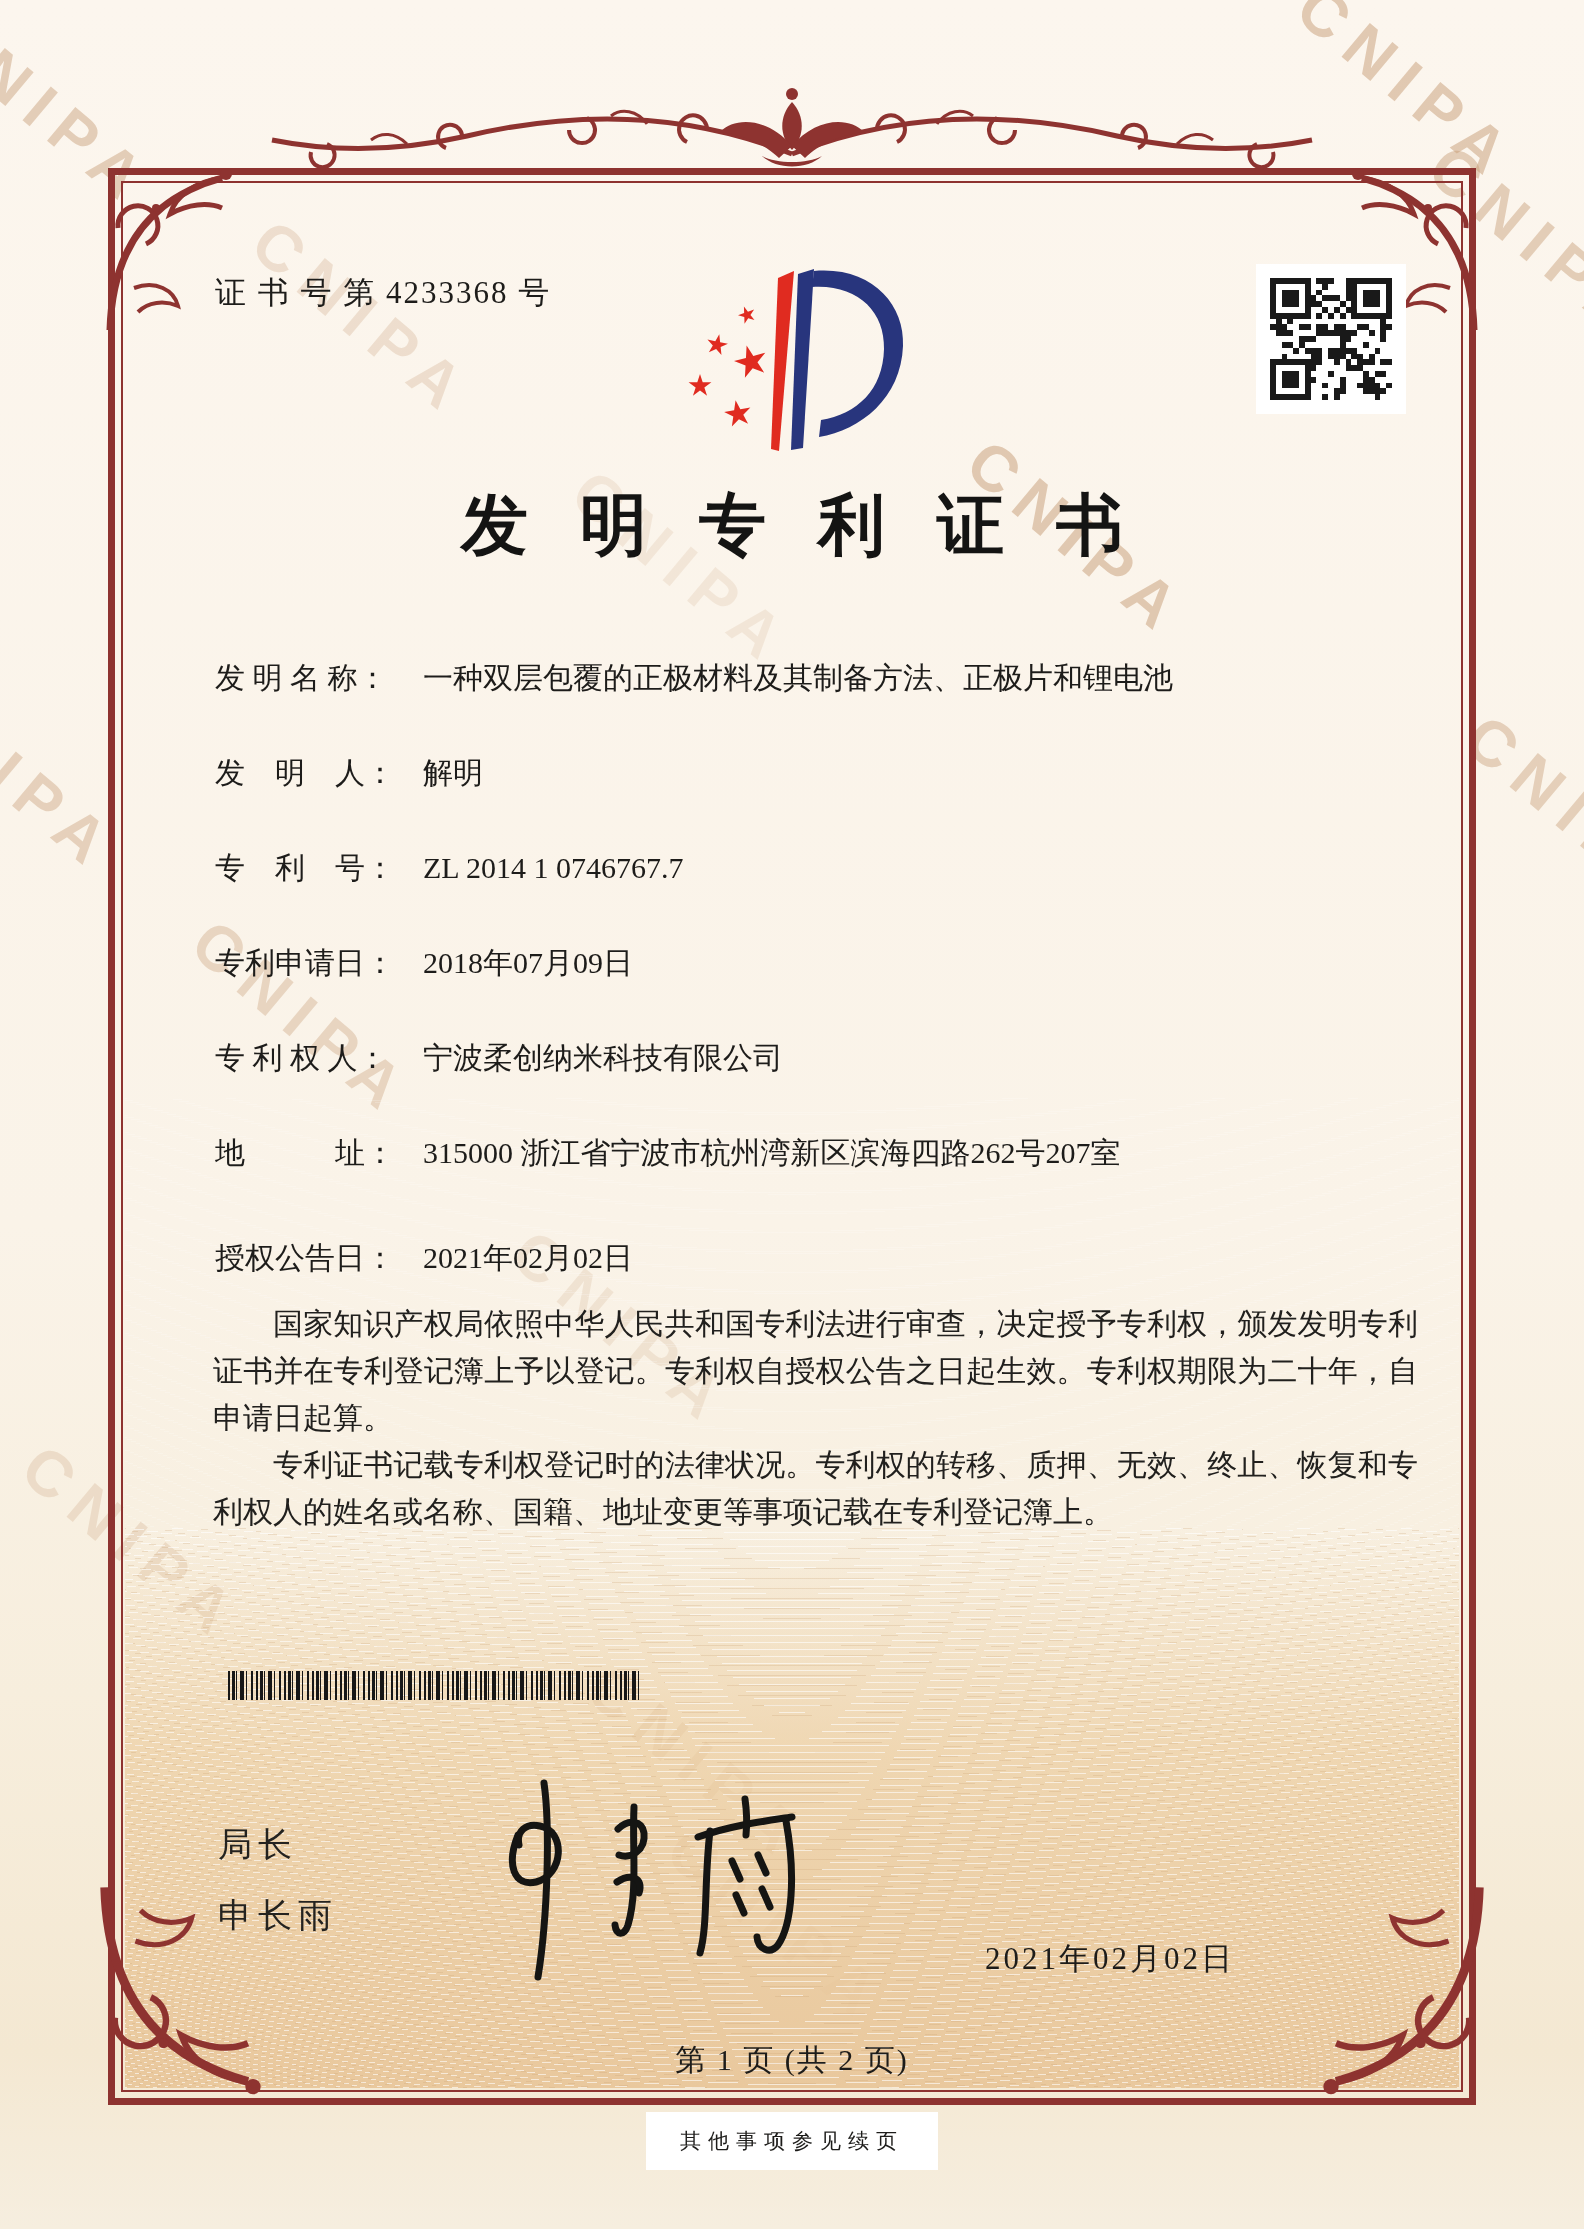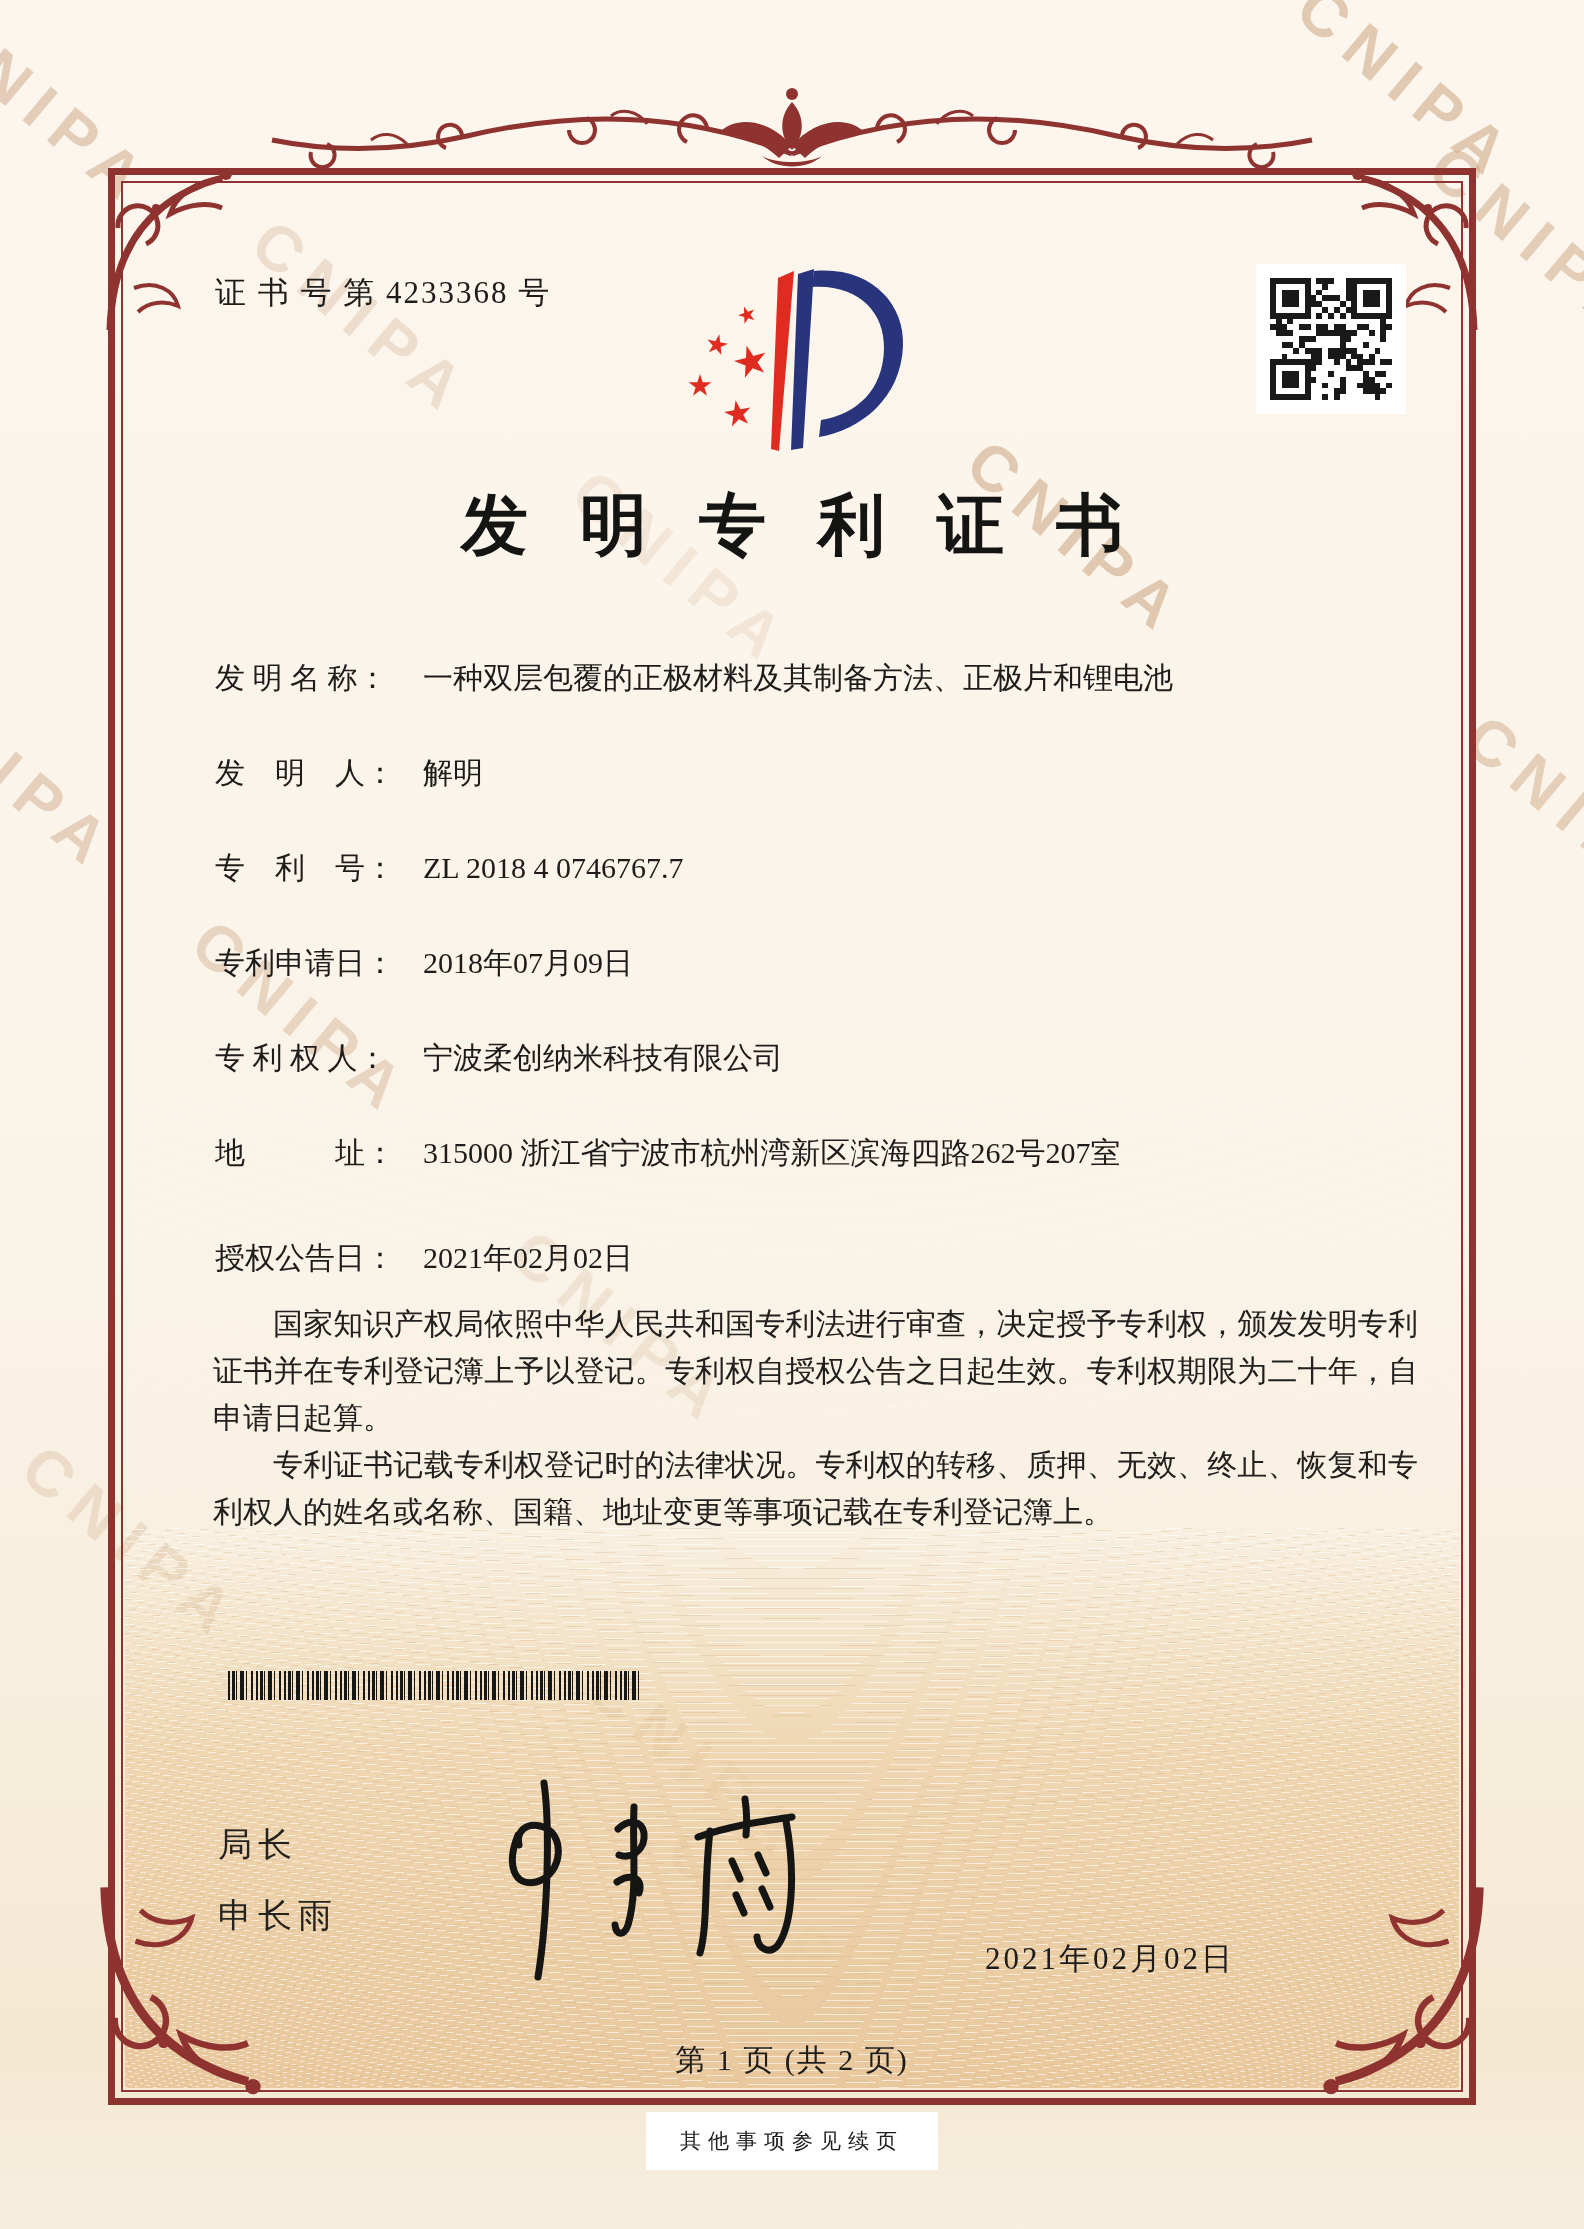--- a/index.html
+++ b/index.html
@@ -615,21 +615,21 @@
 
     <div class="title">发明专利证书</div>
 
     <div class="frow r1">
       <span class="flabel">发 明 名 称：</span><span>一种双层包覆的正极材料及其制备方法、正极片和锂电池</span>
     </div>
     <div class="frow r2">
       <span class="flabel">发　明　人：</span><span>解明</span>
     </div>
     <div class="frow r3">
-      <span class="flabel">专　利　号：</span><span>ZL 2018 4 0746767.7</span>
+      <span class="flabel">专　利　号：</span><span>ZL 2014 1 0746767.7</span>
     </div>
     <div class="frow r4">
       <span class="flabel">专利申请日：</span><span>2018年07月09日</span>
     </div>
     <div class="frow r5">
       <span class="flabel">专 利 权 人：</span><span>宁波柔创纳米科技有限公司</span>
     </div>
     <div class="frow r6">
       <span class="flabel">地　　　址：</span><span>315000 浙江省宁波市杭州湾新区滨海四路262号207室</span>
     </div>

